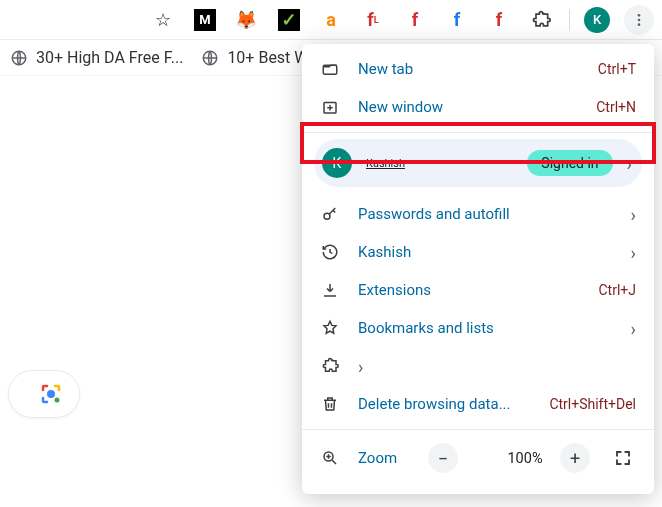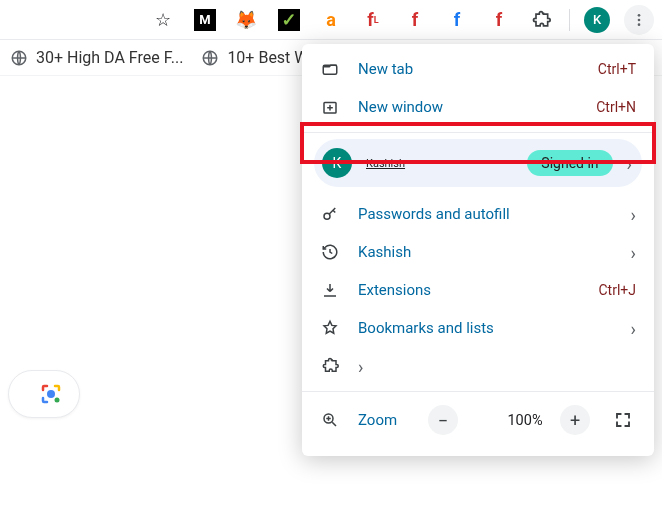--- a/index.html
+++ b/index.html
@@ -256,20 +256,29 @@
     <span class="mi-chevron">›</span>
   </div>
   <div class="menu-item">
     <span class="mi-icon">
       <svg viewBox="0 0 24 24" fill="none" stroke="currentColor" stroke-width="2">
           <path d="M14 4a2 2 0 1 0-4 0v1H6v5H5a2 2 0 1 0 0 4h1v5h5v-1a2 2 0 1 1 4 0v1h5v-5h1a2 2 0 1 0 0-4h-1V5h-5V4z"></path>
         </svg>
     </span>
     <span class="mi-chevron">›</span>
   </div>
+  <div class="menu-item">
+    <span class="mi-icon">
+      <svg viewBox="0 0 24 24" fill="none" stroke="currentColor" stroke-width="2">
+          <path d="M4 7h16M9 7V4h6v3M6 7l1 13h10l1-13M10 11v6M14 11v6"></path>
+        </svg>
+    </span>
+    <span class="mi-label">Delete browsing data...</span>
+    <span class="mi-accel">Ctrl+Shift+Del</span>
+  </div>
 
   <div class="menu-divider"></div>
 
   <div class="zoom-row">
     <span class="mi-icon">
       <svg viewBox="0 0 24 24" fill="none" stroke="currentColor" stroke-width="2">
           <circle cx="10" cy="10" r="6"></circle>
           <path d="M20 20l-5-5M7 10h6M10 7v6"></path>
         </svg>
     </span>

